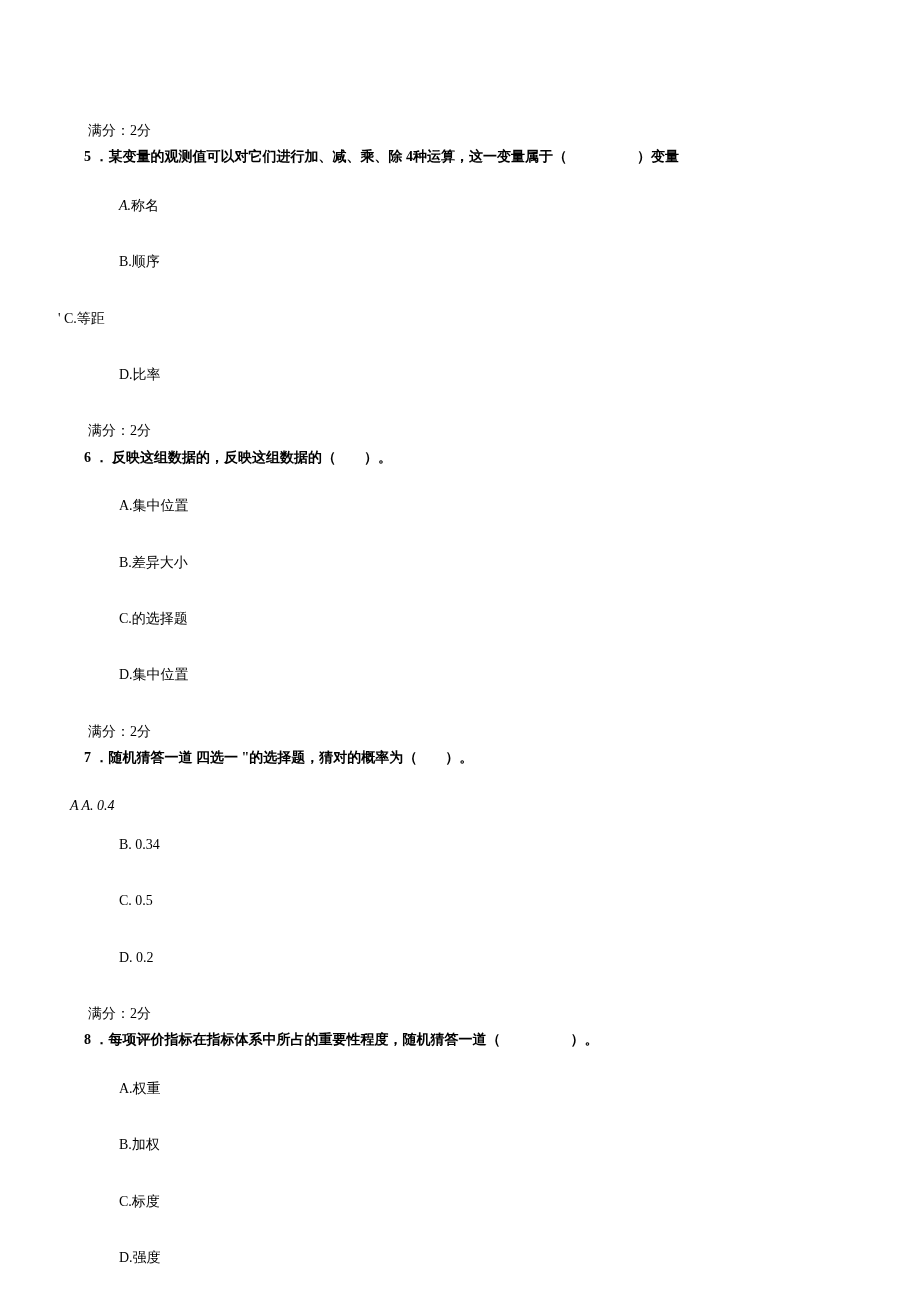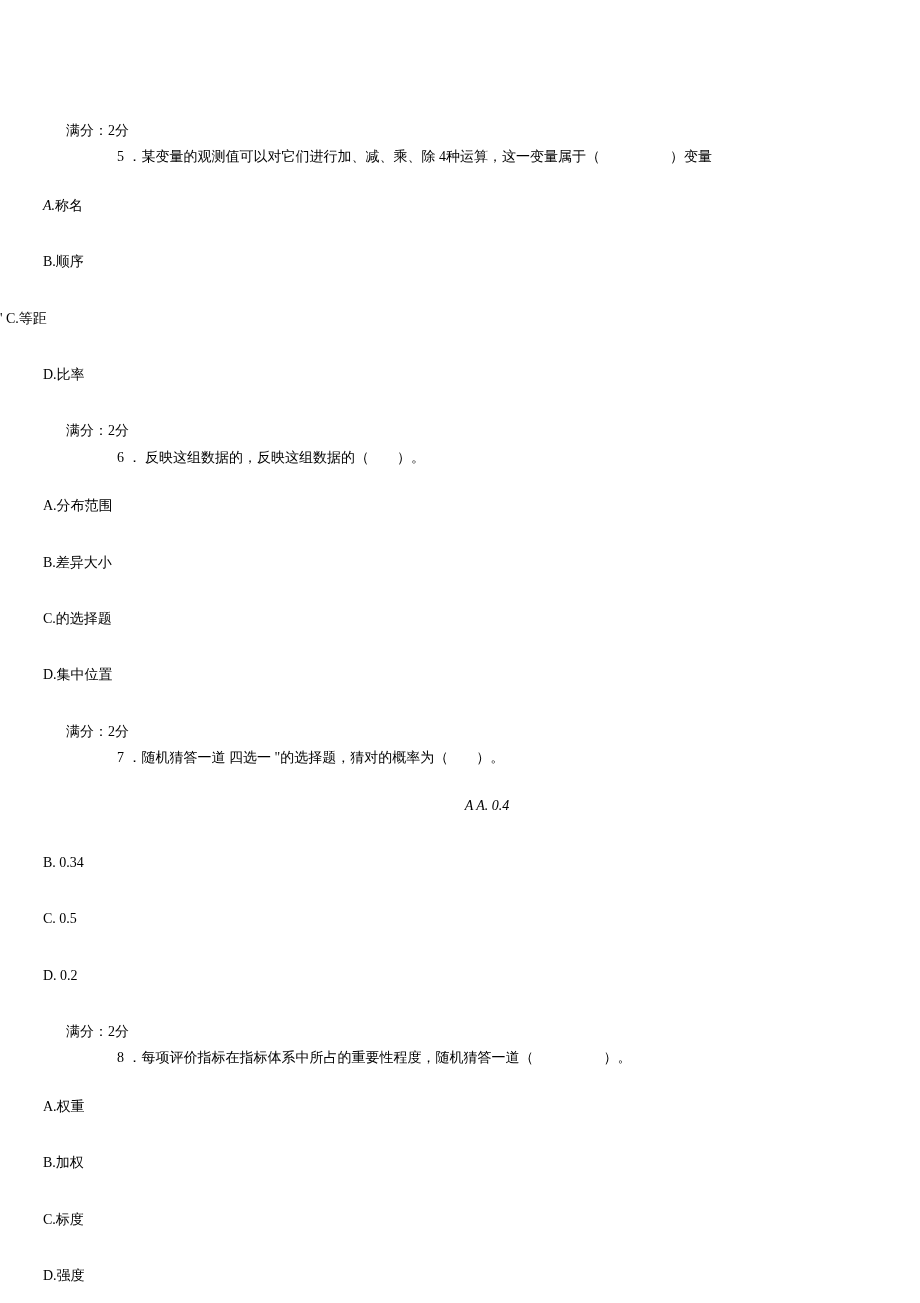--- a/index.html
+++ b/index.html
@@ -12,39 +12,40 @@
       height: 1303px;
       background: #ffffff;
       font-family: "SimSun", "宋体", serif;
       font-size: 14px;
       color: #000000;
       line-height: 1.6;
       position: relative;
       padding-top: 120px;
     }
     .score-line {
-      padding-left: 66px;
+      padding-left: 88px;
       margin-bottom: 4px;
     }
     .question-line {
-      padding-left: 117px;
+      padding-left: 84px;
       margin-bottom: 26px;
+      font-weight: bold;
     }
     .option {
-      padding-left: 43px;
+      padding-left: 119px;
       margin-bottom: 34px;
     }
     .option-special-c {
+      padding-left: 58px;
       margin-bottom: 34px;
     }
     .option-special-a {
-      padding-left: 54px;
-      margin-bottom: 34px;
+      padding-left: 70px;
+      margin-bottom: 16px;
       font-style: italic;
-      text-align: center;
     }
     .italic {
       font-style: italic;
     }
     .blank {
       display: inline-block;
     }
   </style>
 </head>
 <body>
@@ -59,21 +60,21 @@
 <div class="option-special-c">
   <span>'</span> <span>C.等距</span>
 </div>
 <div class="option">D.比率</div>
 
 <div class="score-line">满分：2分</div>
 <div class="question-line">
   <span>6</span>
   <span>． 反映这组数据的，反映这组数据的（　　）。</span>
 </div>
-<div class="option">A.分布范围</div>
+<div class="option">A.集中位置</div>
 <div class="option">B.差异大小</div>
 <div class="option">C.的选择题</div>
 <div class="option">D.集中位置</div>
 
 <div class="score-line">满分：2分</div>
 <div class="question-line">
   <span>7</span>
   <span>．随机猜答一道 四选一 "的选择题，猜对的概率为（　　）。</span>
 </div>
 <div class="option-special-a">

